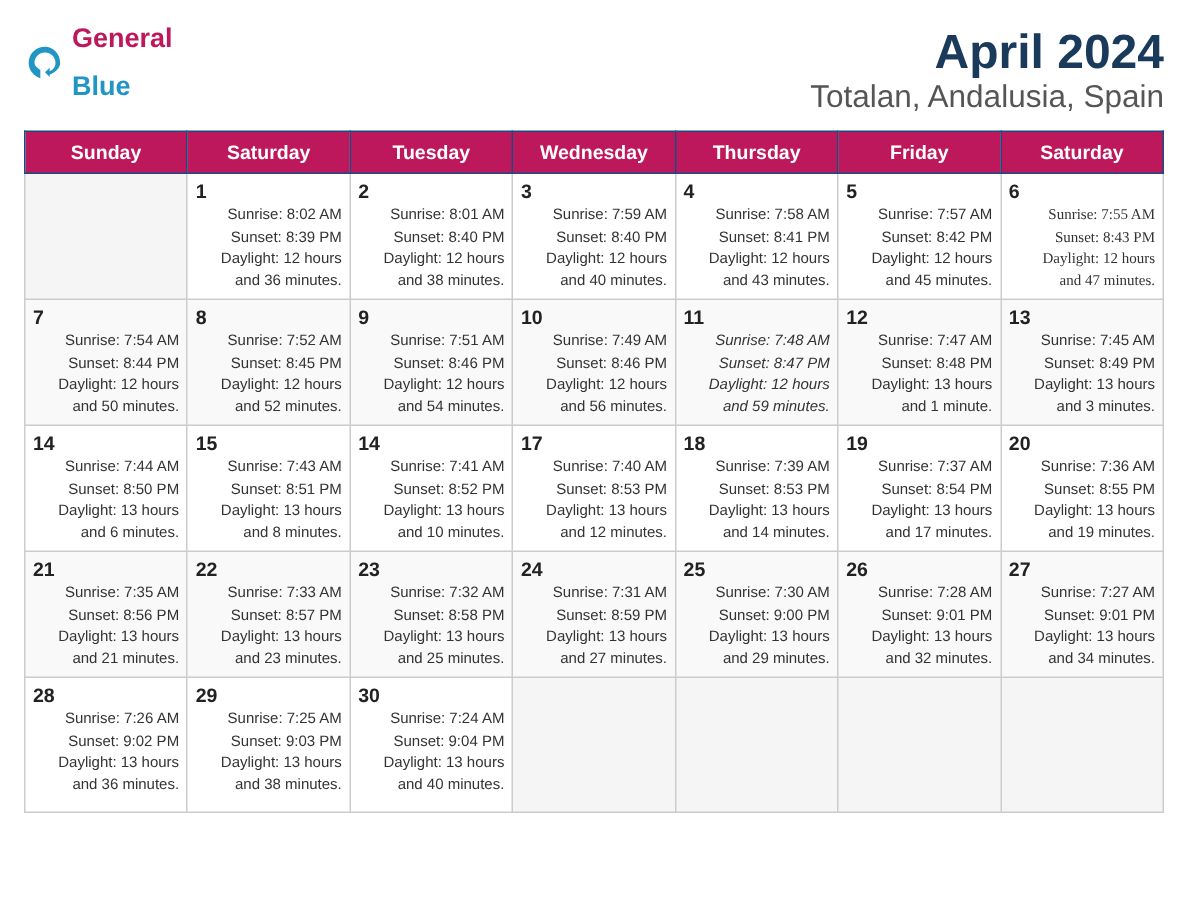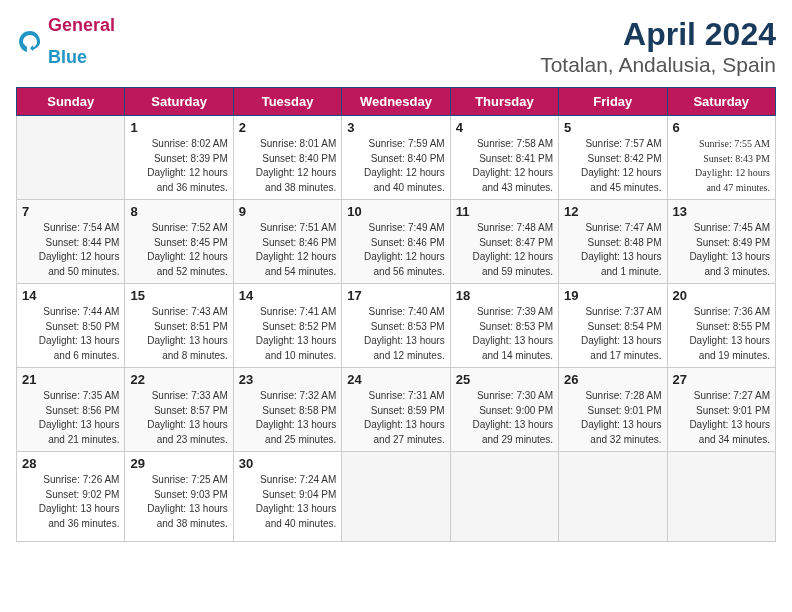--- a/index.html
+++ b/index.html
@@ -195,21 +195,21 @@
         </td>
         <td>
           <div class="day-number">10</div>
           <div class="day-info" style="white-space: pre-line;">Sunrise: 7:49 AM
 Sunset: 8:46 PM
 Daylight: 12 hours
 and 56 minutes.</div>
         </td>
         <td>
           <div class="day-number">11</div>
-          <div class="day-info" style="white-space: pre-line;">Sunrise: 7:48 AM
+          <div class="day-info" style="white-space: pre-line; font-style: italic;">Sunrise: 7:48 AM
 Sunset: 8:47 PM
 Daylight: 12 hours
 and 59 minutes.</div>
         </td>
         <td>
           <div class="day-number">12</div>
           <div class="day-info" style="white-space: pre-line;">Sunrise: 7:47 AM
 Sunset: 8:48 PM
 Daylight: 13 hours
 and 1 minute.</div>

